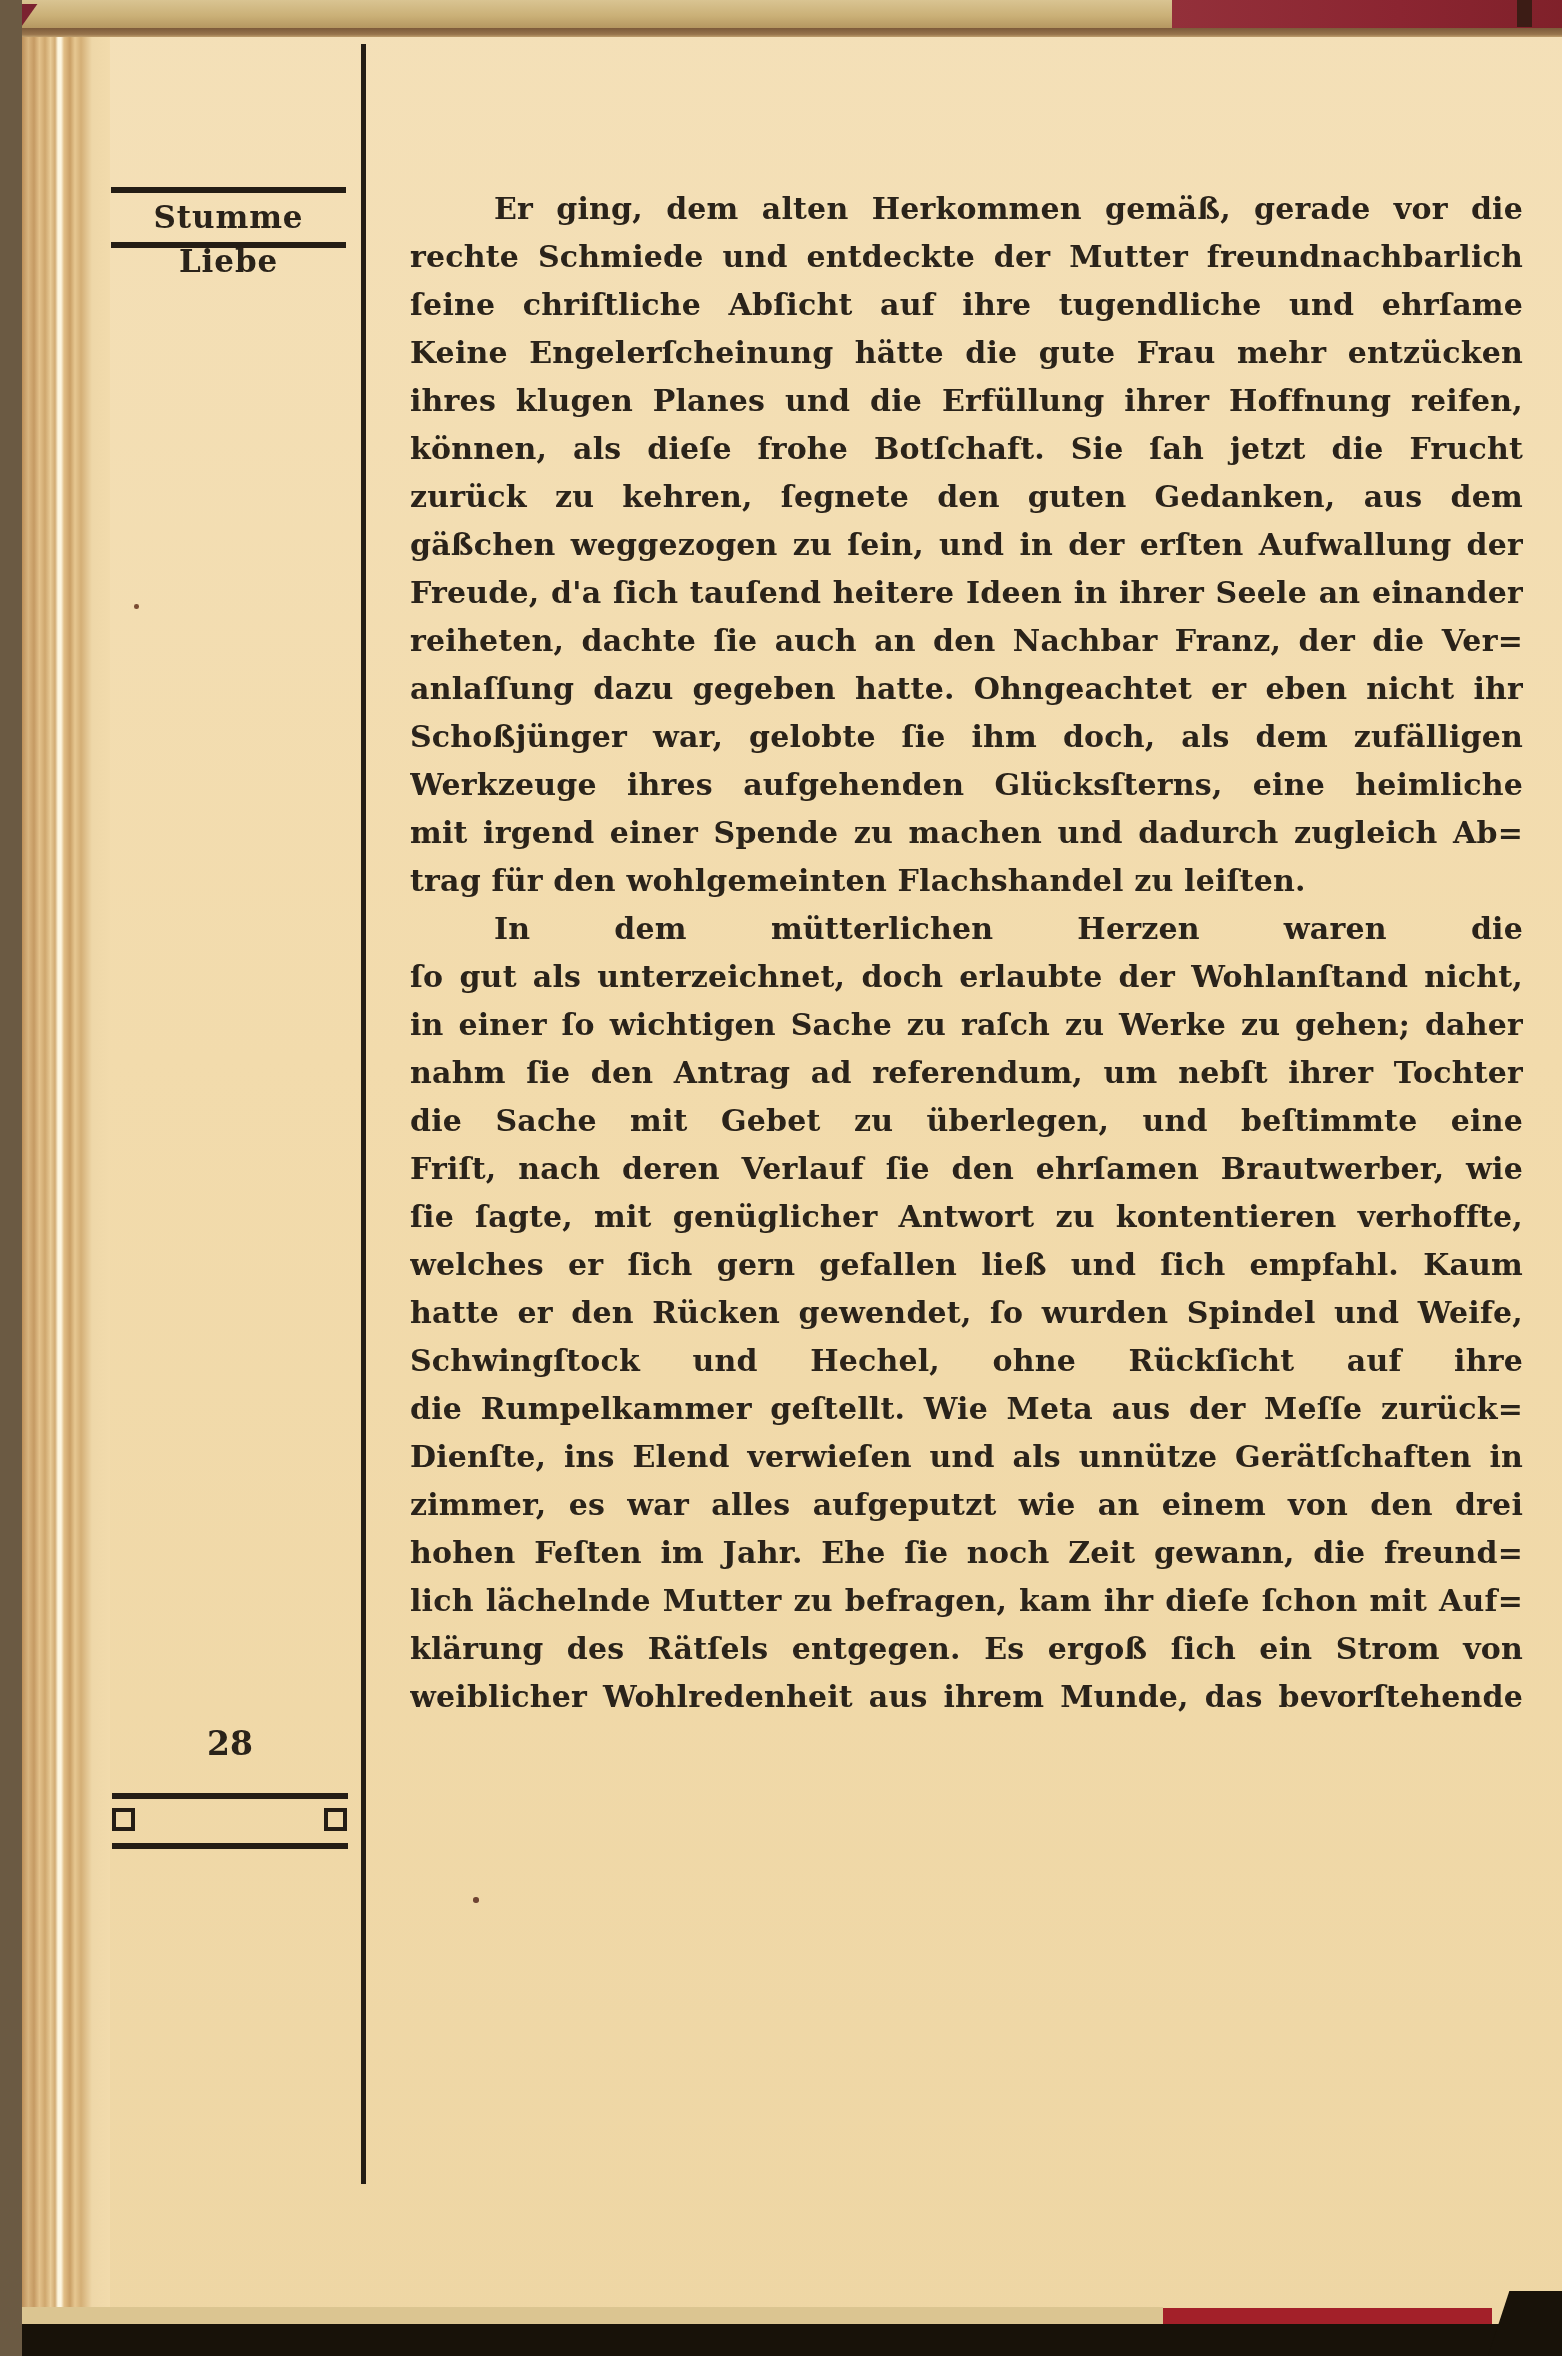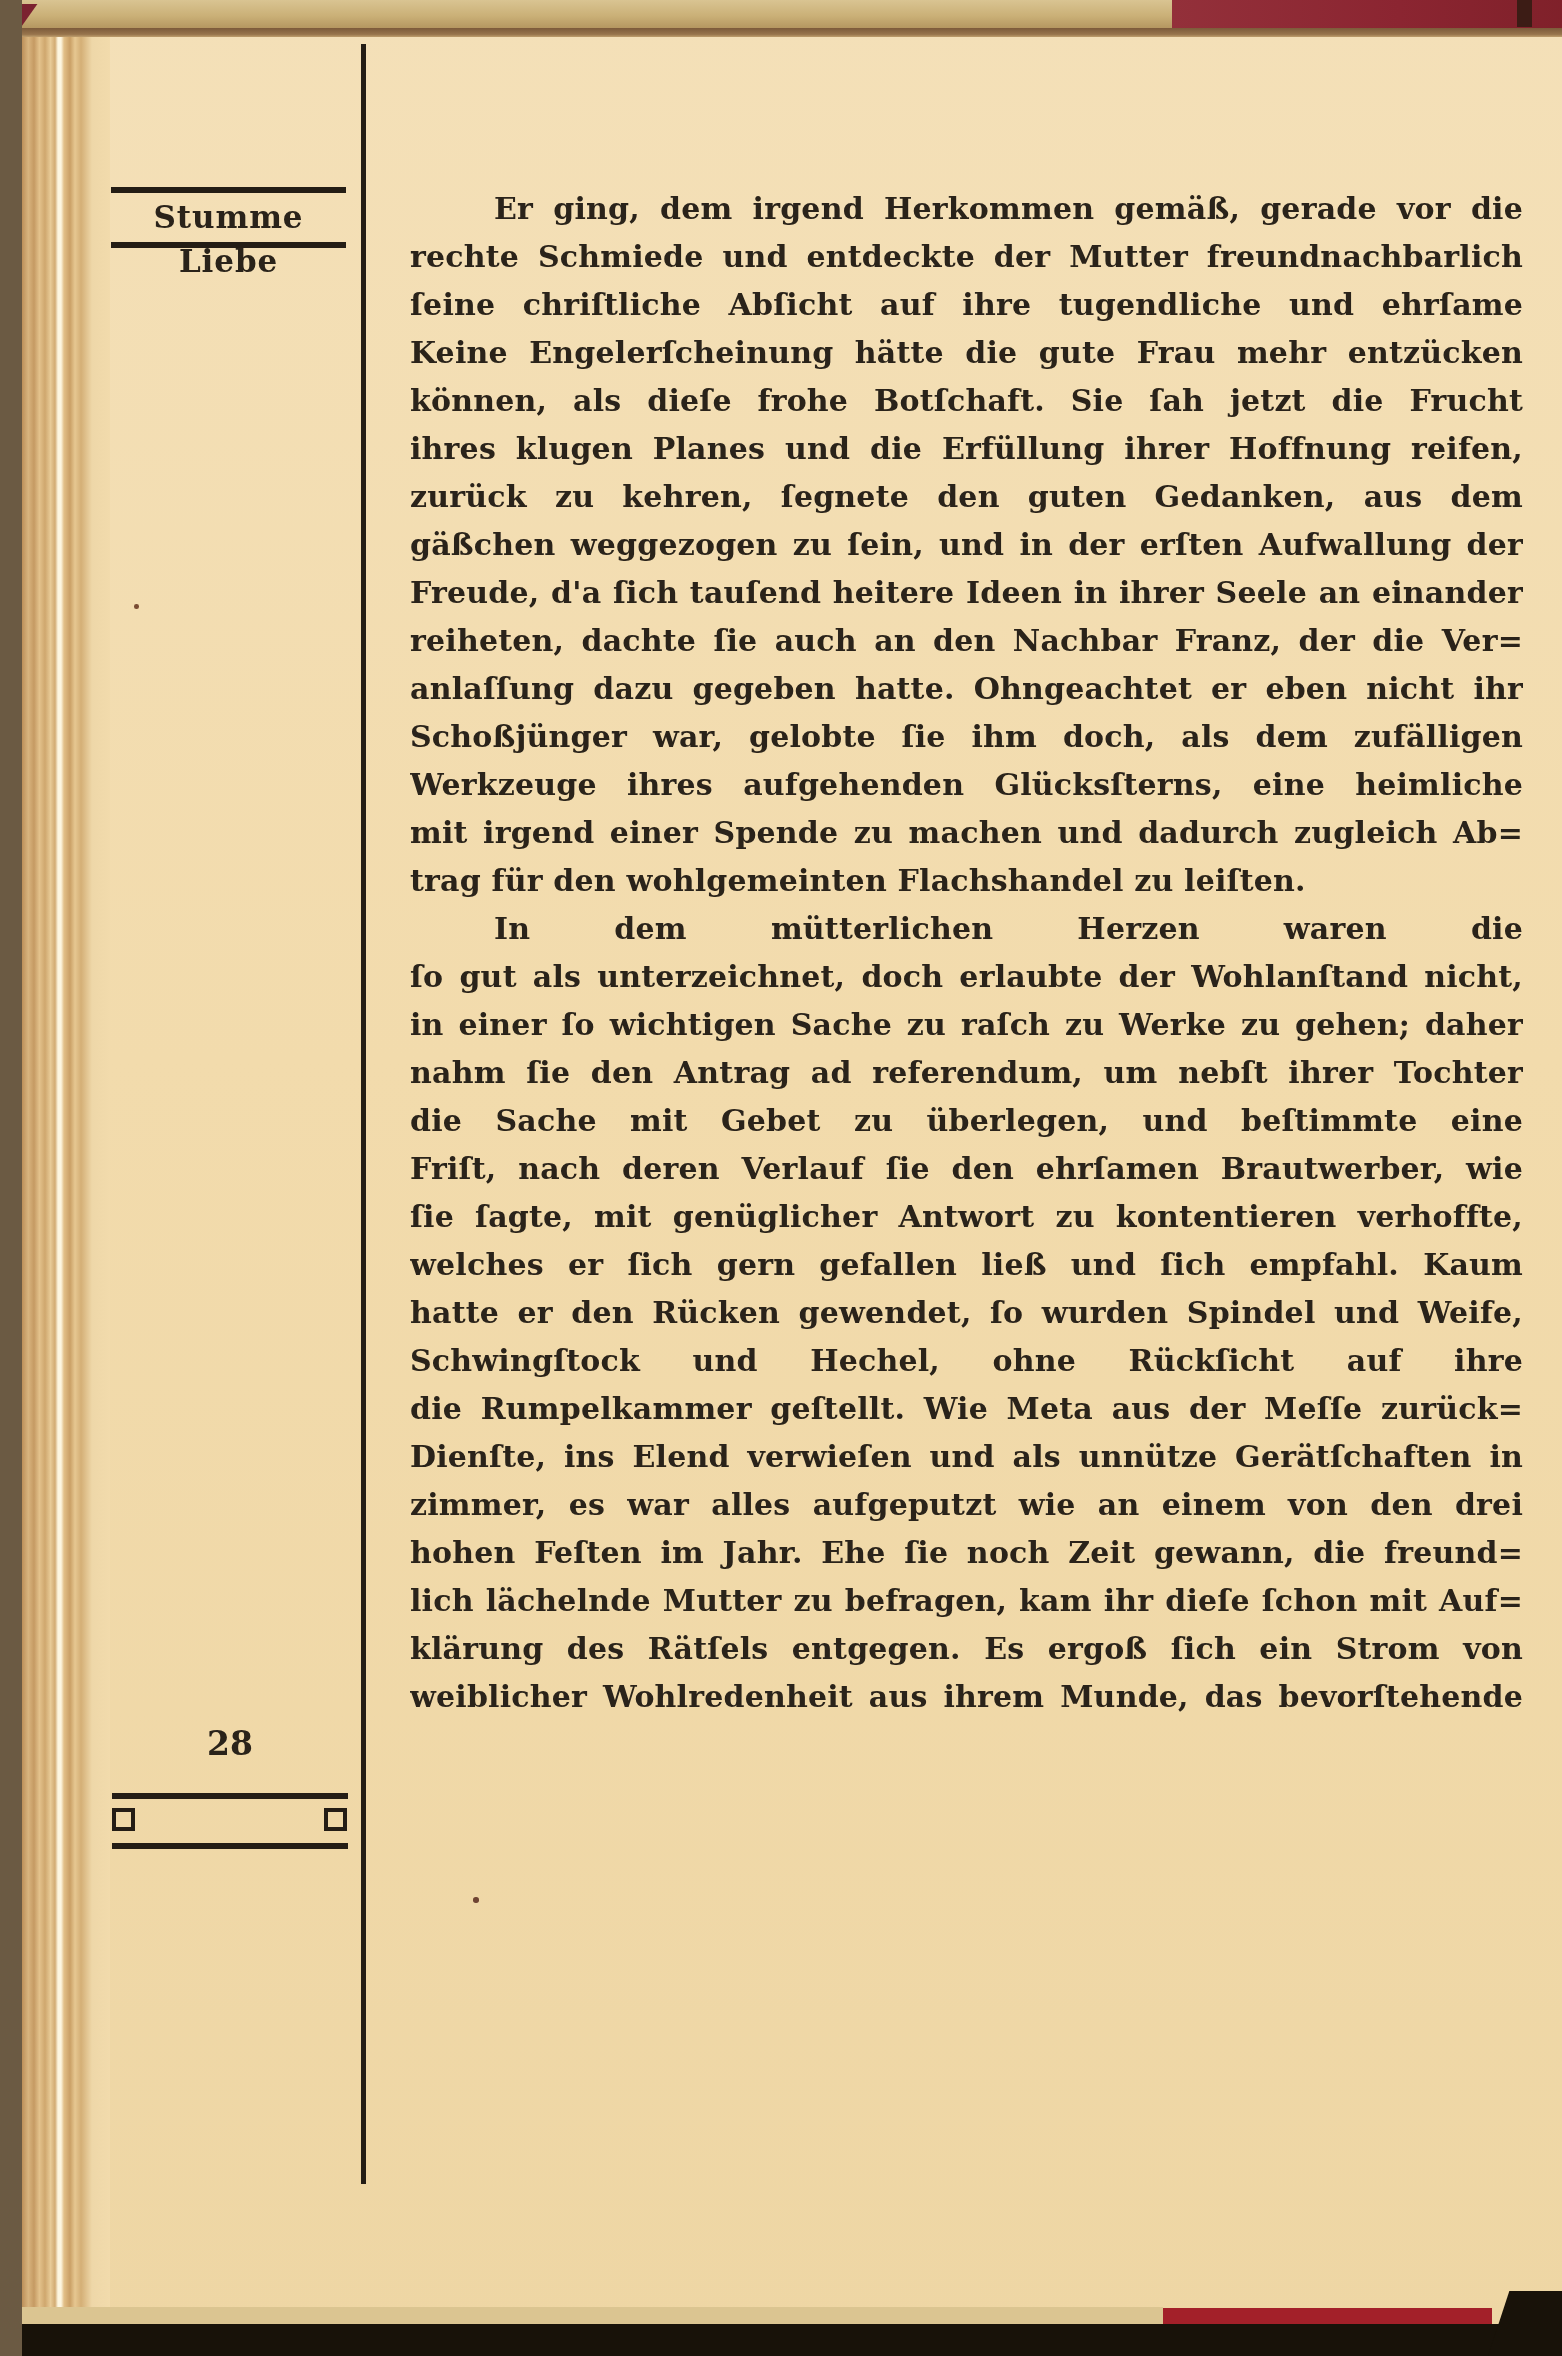--- a/index.html
+++ b/index.html
@@ -77,26 +77,26 @@
 
   <div class="abs column-rule"></div>
 
   <div>
     <div class="abs hrule hd-rule-top"></div>
     <div class="abs hd-label">Stumme Liebe</div>
     <div class="abs hrule hd-rule-bot"></div>
   </div>
 
   <div class="abs text-block">
-      <div class="tline indent">Er ging, dem irgend Herkommen gemäß, gerade vor die</div>
+      <div class="tline indent">Er ging, dem alten Herkommen gemäß, gerade vor die</div>
       <div class="tline">rechte Schmiede und entdeckte der Mutter freundnachbarlich</div>
       <div class="tline">ſeine chriſtliche Abſicht auf ihre tugendliche und ehrſame Tochter.</div>
       <div class="tline">Keine Engelerſcheinung hätte die gute Frau mehr entzücken</div>
+      <div class="tline">ihres klugen Planes und die Erfüllung ihrer Hoffnung reifen,</div>
       <div class="tline">können, als dieſe frohe Botſchaft. Sie ſah jetzt die Frucht</div>
-      <div class="tline">ihres klugen Planes und die Erfüllung ihrer Hoffnung reifen,</div>
       <div class="tline">zurück zu kehren, ſegnete den guten Gedanken, aus dem Winkel=</div>
       <div class="tline">gäßchen weggezogen zu ſein, und in der erſten Aufwallung der</div>
       <div class="tline">Freude, d'a ſich tauſend heitere Ideen in ihrer Seele an einander</div>
       <div class="tline">reiheten, dachte ſie auch an den Nachbar Franz, der die Ver=</div>
       <div class="tline">anlaſſung dazu gegeben hatte.  Ohngeachtet er eben nicht ihr</div>
       <div class="tline">Schoßjünger war, gelobte ſie ihm doch, als dem zufälligen</div>
       <div class="tline">Werkzeuge ihres aufgehenden Glücksſterns, eine heimliche Freude</div>
       <div class="tline">mit irgend einer Spende zu machen und dadurch zugleich Ab=</div>
       <div class="tline nojust">trag für den wohlgemeinten Flachshandel zu leiſten.</div>
       <div class="tline indent">In dem mütterlichen Herzen waren die Heiratspräliminarien</div>

